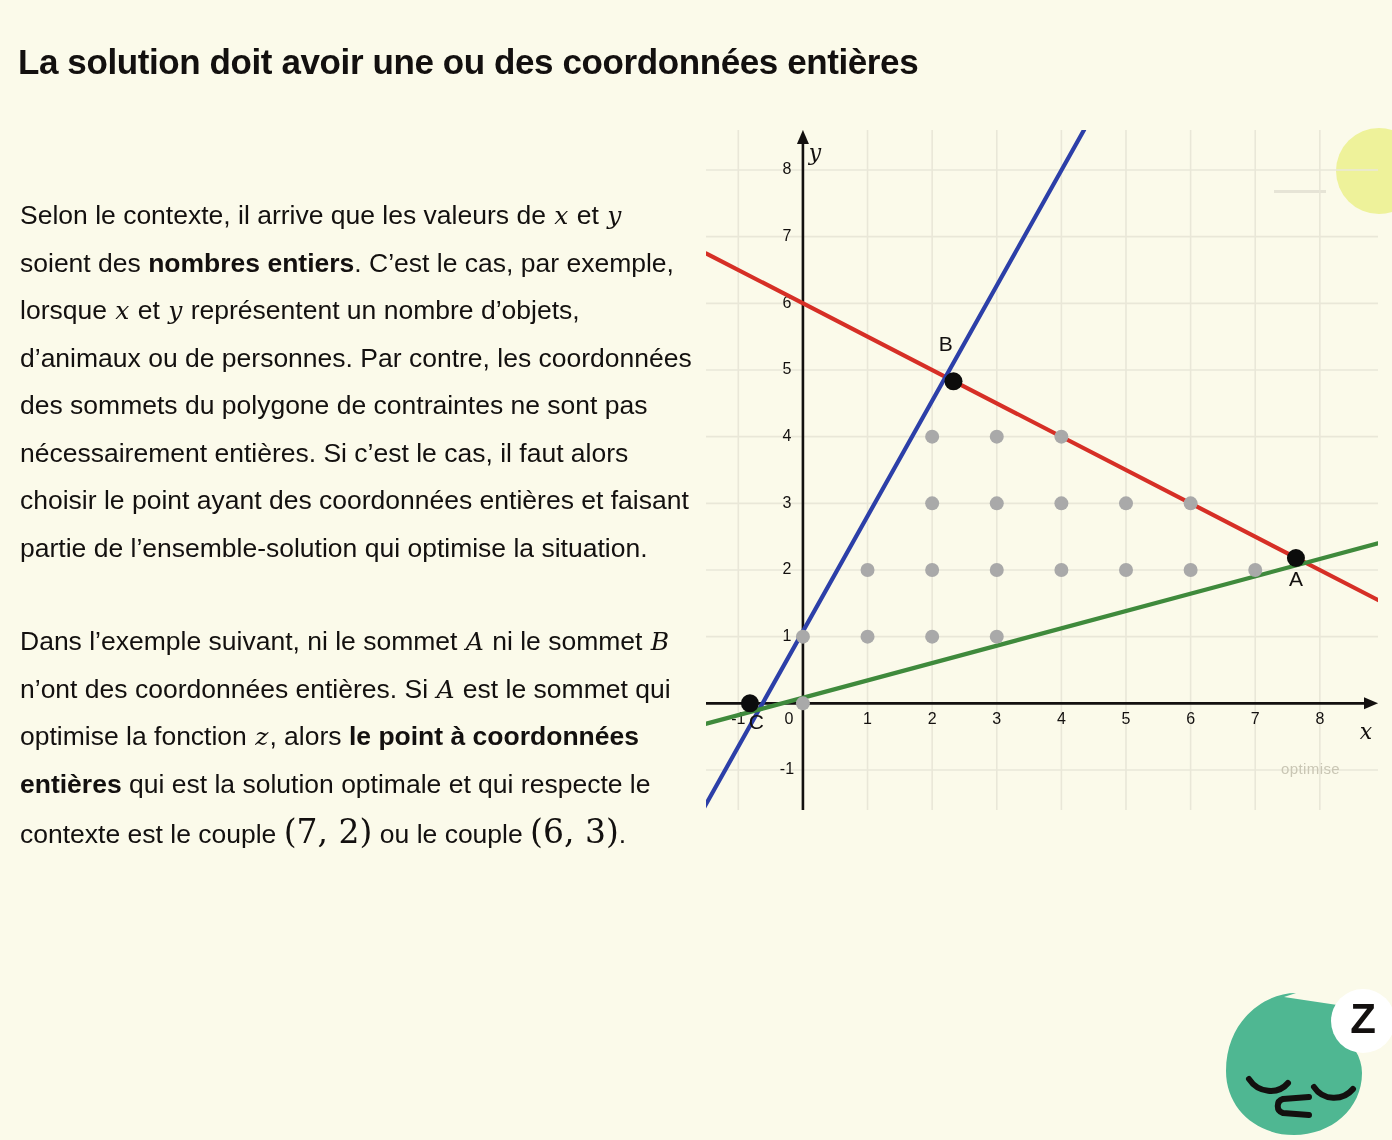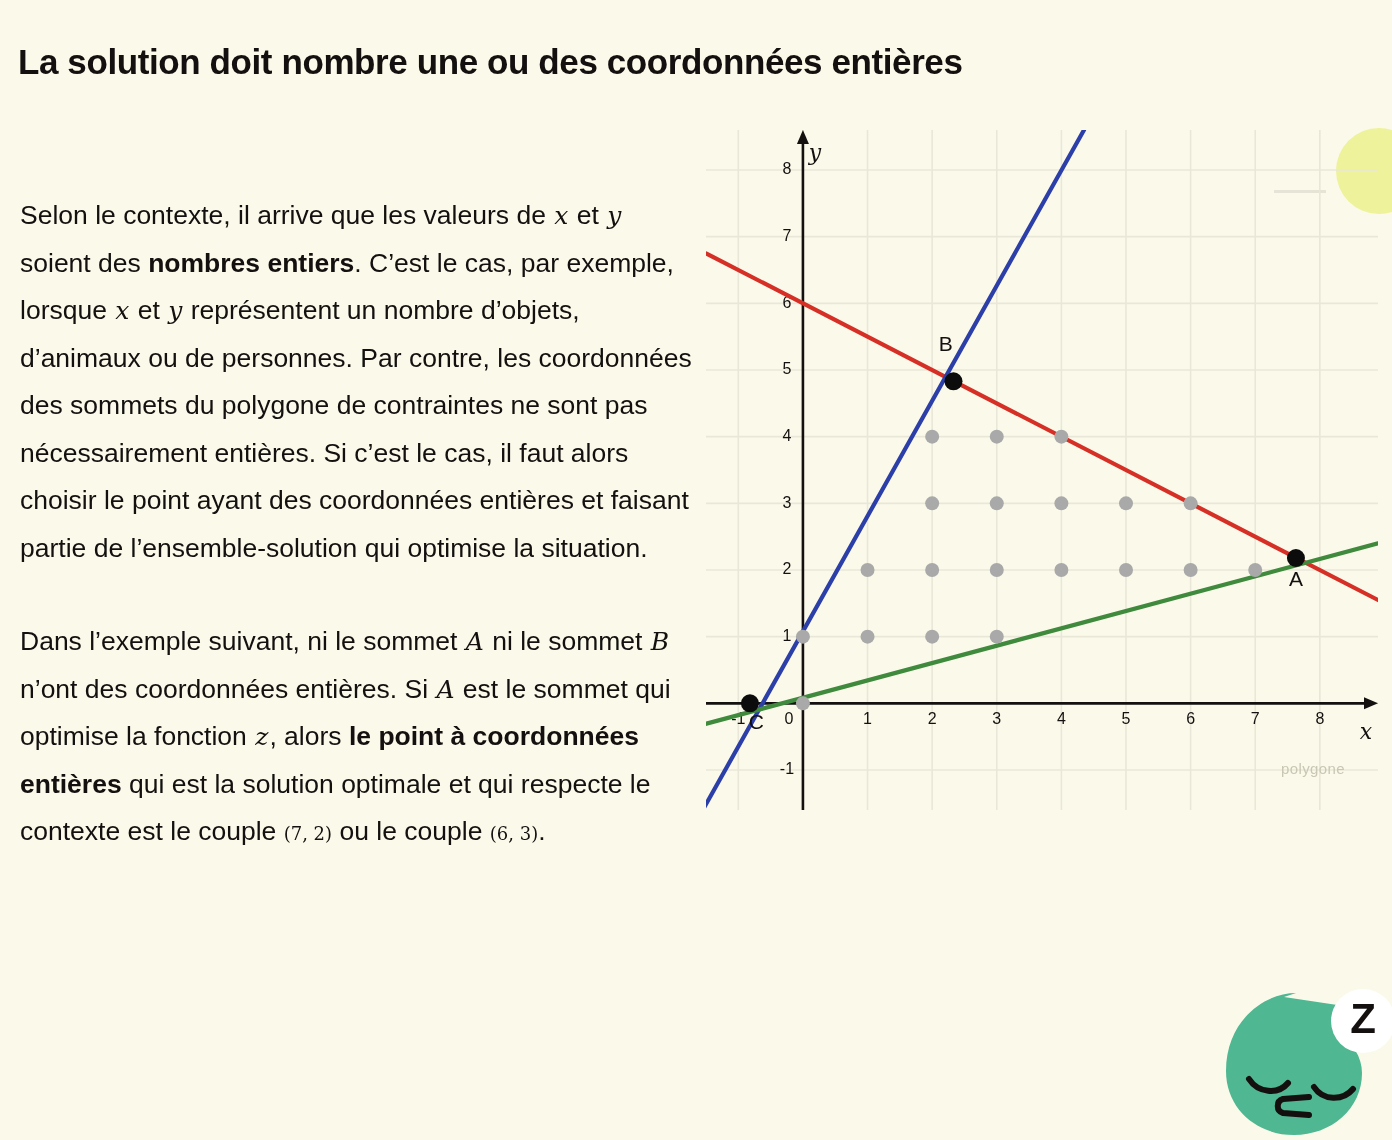--- a/index.html
+++ b/index.html
@@ -65,21 +65,21 @@
   }
   .mathvar {
     font-family: "DejaVu Serif", serif;
     font-style: italic;
     font-size: 25px;
     padding: 0 1px;
   }
   .mathnum {
     font-family: "DejaVu Serif", serif;
     font-style: normal;
-    font-size: 18px;
+    font-size: 33px;
   }
   .bold-underline {
     font-weight: bold;
     text-underline-offset: 5px;
   }
   .bold {
     font-weight: bold;
   }
 
   
@@ -139,21 +139,21 @@
     height: 165px;
     z-index: 5;
   }
 </style>
 </head>
 <body>
 
 <div id="deco-yellow-circle"></div>
 <div id="deco-gray-line"></div>
 
-<h1 id="page-title">La solution doit nombre une ou des coordonnées entières</h1>
+<h1 id="page-title">La solution doit avoir une ou des coordonnées entières</h1>
 
 <div id="text-column">
   <p>Selon le contexte, il arrive que les valeurs de <span class="mathvar">x</span> et <span class="mathvar">y</span> soient des <span class="bold-underline">nombres entiers</span>. C’est le cas, par exemple, lorsque <span class="mathvar">x</span> et <span class="mathvar">y</span> représentent un nombre d’objets, d’animaux ou de personnes. Par contre, les coordonnées des sommets du polygone de contraintes ne sont pas nécessairement entières. Si c’est le cas, il faut alors choisir le point ayant des coordonnées entières et faisant partie de l’ensemble-solution qui optimise la situation.</p>
   <p>Dans l’exemple suivant, ni le sommet <span class="mathvar">A</span> ni le sommet <span class="mathvar">B</span> n’ont des coordonnées entières. Si <span class="mathvar">A</span> est le sommet qui optimise la fonction <span class="mathvar">z</span>, alors <span class="bold">le point à coordonnées entières</span> qui est la solution optimale et qui respecte le contexte est le couple <span class="mathnum">(7, 2)</span> ou le couple <span class="mathnum">(6, 3)</span>.</p>
 </div>
 
 <div id="graph-figure">
   <svg id="graph-svg" width="672" height="680" viewBox="0 0 672 680">
     <g id="grid-group">
         <line x1="32.30769230769231" y1="0" x2="32.30769230769231" y2="680" class="grid-line"></line>
@@ -239,21 +239,21 @@
         <circle cx="43.93846153846154" cy="573.3333333333333" r="9" class="vertex-dot"></circle>
         <text x="50.4" y="598.6666666666666" class="vertex-label">C</text>
       </g>
     <g id="axisnames-group">
         <text x="108.92307692307692" y="30" class="axis-name">y</text>
         <text x="660" y="609.3333333333333" class="axis-name">x</text>
       </g>
   </svg>
 </div>
 
-<div id="watermark">polygone</div>
+<div id="watermark">optimise</div>
 
 <div id="mascot">
   <svg width="176" height="165" viewBox="0 0 176 165">
     <path d="M 10 96 C 10 46 48 18 80 18 L 68 22 L 128 31 L 120 56 C 137 68 146 82 146 98 C 146 134 115 160 78 160 C 41 160 10 134 10 96 Z" fill="#4fb792"></path>
     <circle cx="147" cy="46" r="32" fill="#ffffff"></circle>
     <text x="147" y="58" text-anchor="middle" font-family="Liberation Sans, sans-serif" font-size="42" font-weight="bold" fill="#13100f">Z</text>
     <path d="M 33 104 C 42 118 62 120 72 108" stroke="#13100f" stroke-width="6" fill="none" stroke-linecap="round"></path>
     <path d="M 98 112 C 107 126 127 126 137 114" stroke="#13100f" stroke-width="6" fill="none" stroke-linecap="round"></path>
     <path d="M 93 122 L 67 124 C 60 126 60 136 67 138 L 93 140" stroke="#13100f" stroke-width="6" fill="none" stroke-linecap="round" stroke-linejoin="round"></path>
   </svg>

